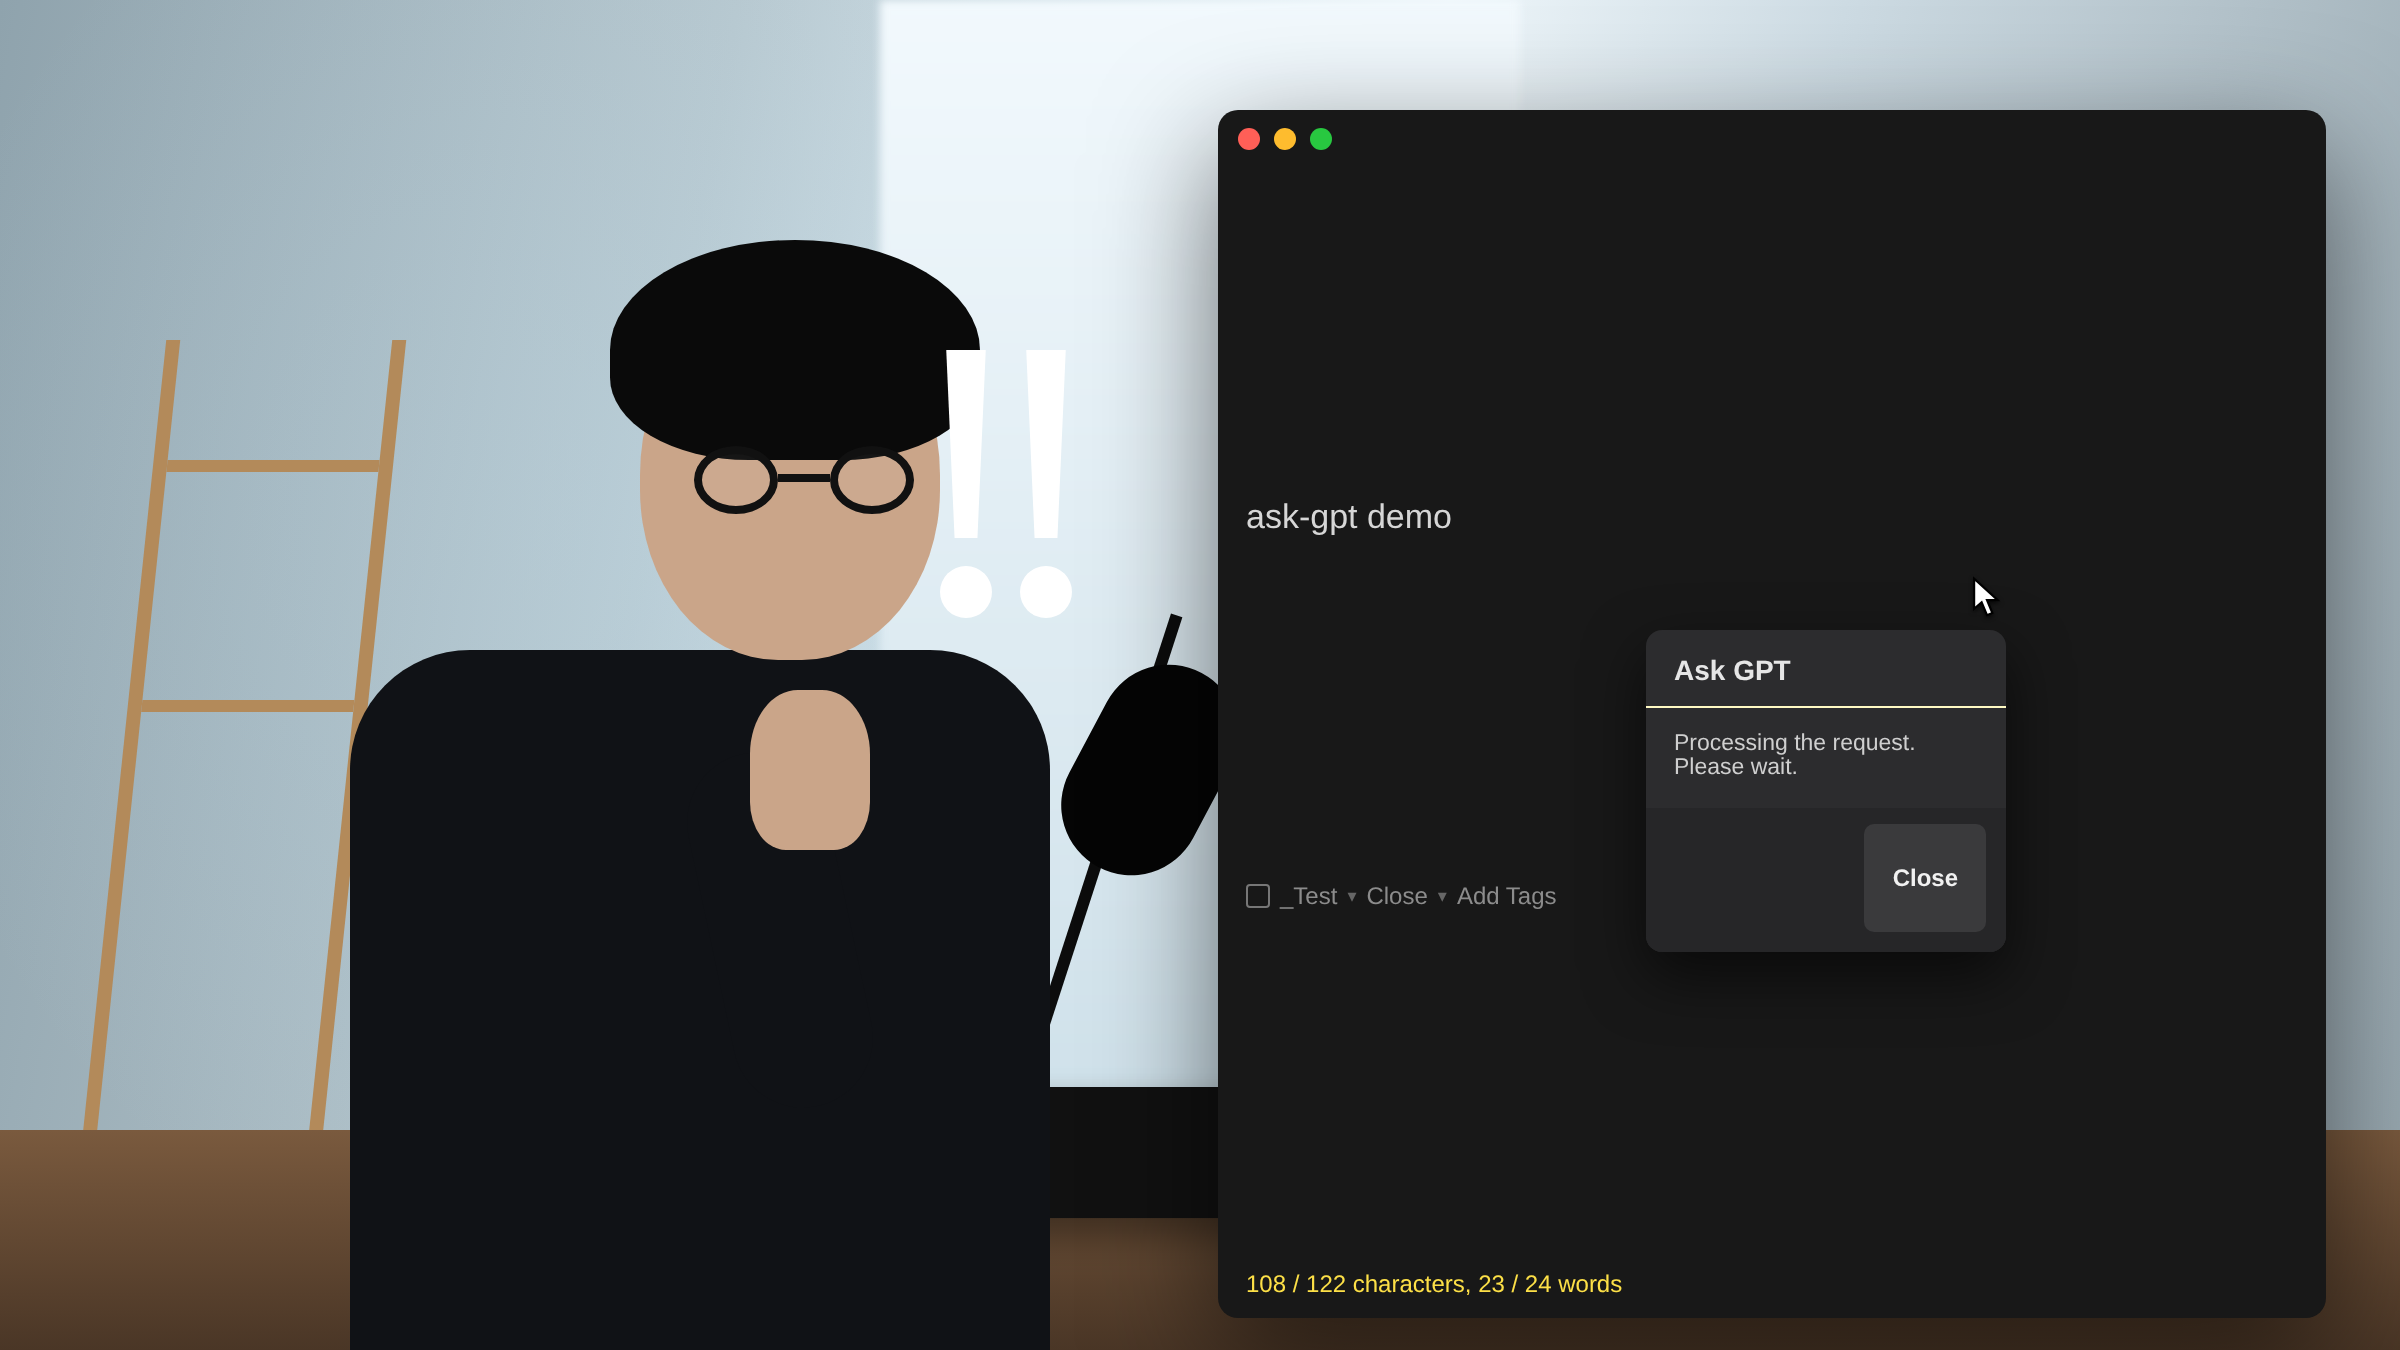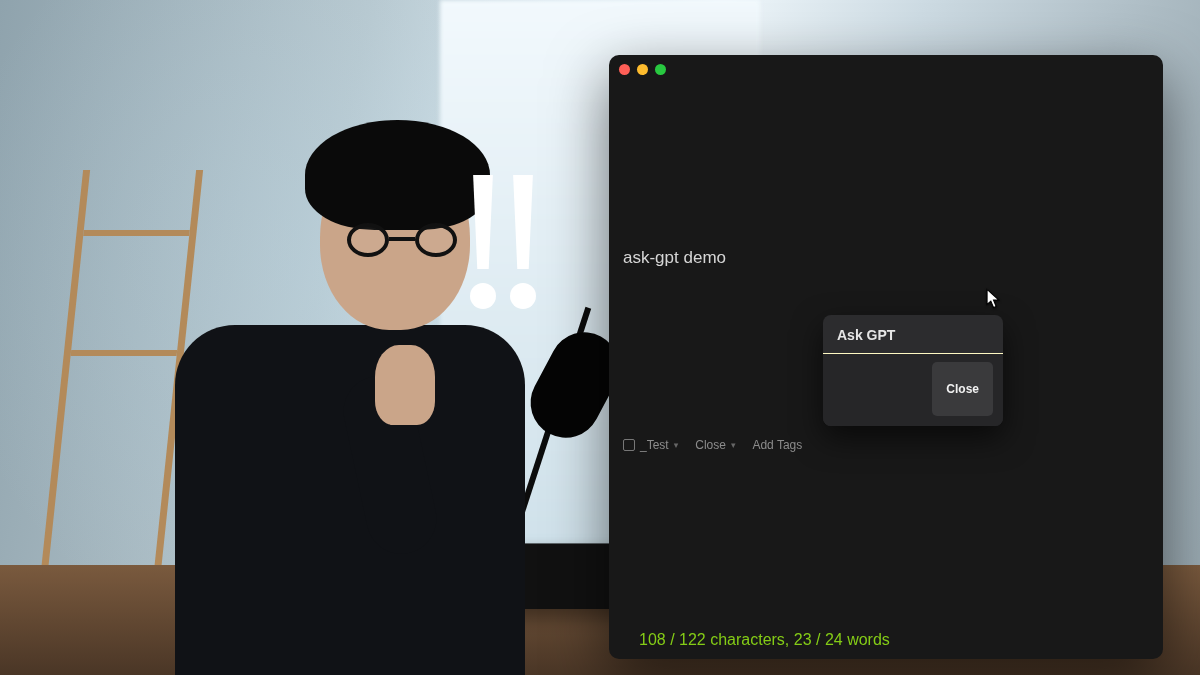--- a/index.html
+++ b/index.html
@@ -92,37 +92,37 @@
   .app {
     position:absolute; left:609px; top:55px; width:554px; height:604px;
     background:#181818; border-radius:10px; box-shadow:0 20px 60px rgba(0,0,0,.55);
     color:#c9c9c9; display:flex; flex-direction:column; overflow:hidden;justify-content:space-between;
   }
   .titlebar { height:28px; display:flex; align-items:center; padding:0 10px; gap:7px; }
   .tl { width:11px; height:11px; border-radius:50%; }
   .tl.red{background:#ff5f57;} .tl.yel{background:#febc2e;} .tl.grn{background:#28c840;}
   .doc-title { font-size:17px; color:#d6d6d6; padding:2px 14px 4px; }
   .meta-row {
-    display:flex; align-items:center; gap:17px; padding:4px 14px 8px;
+    display:flex; align-items:center; gap:5px; padding:4px 14px 8px;
     font-size:12px; color:#8c8c8c;
   }
   .checkbox {
     width:12px; height:12px; border:1.3px solid #777; border-radius:2px; display:inline-block;
   }
   .nb { display:flex; align-items:center; gap:5px; cursor:default; }
   .caret { font-size:9px; color:#666; }
   .editor {
     flex:1; padding:4px 14px; font-family: ui-monospace, Menlo, Consolas, monospace;
     font-size:12px; line-height:1.55; white-space:pre-wrap; position:relative;
   }
   .prompt-label { color:#d08a3a; }
   .stars { color:#b95c2e; }
   .sel { background:#55574d; color:#e8e8e3; }
   .statusbar {
-    padding:8px 30px 10px; font-size:16px; color:#84cc16;
+    padding:8px 14px 10px; font-size:12px; color:#fde047;
   }
 
   
   .dialog {
     position:absolute; left:823px; top:315px; width:180px;
     background:#2c2c2e; border-radius:8px; box-shadow:0 12px 30px rgba(0,0,0,.6);
     color:#e6e6e6; font-size:12px; overflow:hidden;
   }
   .dlg-title { font-weight:700; font-size:14px; padding:12px 14px 10px; border-bottom:1px solid #fef9c3; }
   .dlg-body  { padding:12px 14px 14px; color:#cfcfcf; font-size:11.5px; }
@@ -194,20 +194,21 @@
     </span>
     <span>Add Tags</span>
   </div>
 
 
   <div class="statusbar">108 / 122 characters, 23 / 24 words</div>
 </div>
 
 <div class="dialog">
   <div class="dlg-title">Ask GPT</div>
+  <div class="dlg-body">Processing the request. Please wait.</div>
   <div class="dlg-foot">
     <button class="dlg-btn">Close</button>
   </div>
 </div>
 
 <div class="cursor">
   <svg viewBox="0 0 14 20" width="15" height="22">
     <path d="M1 1 L1 15 L4.5 12 L7 18 L9.5 17 L7 11 L12 11 Z" fill="#fff" stroke="#000" stroke-width="1"></path>
   </svg>
 </div>

